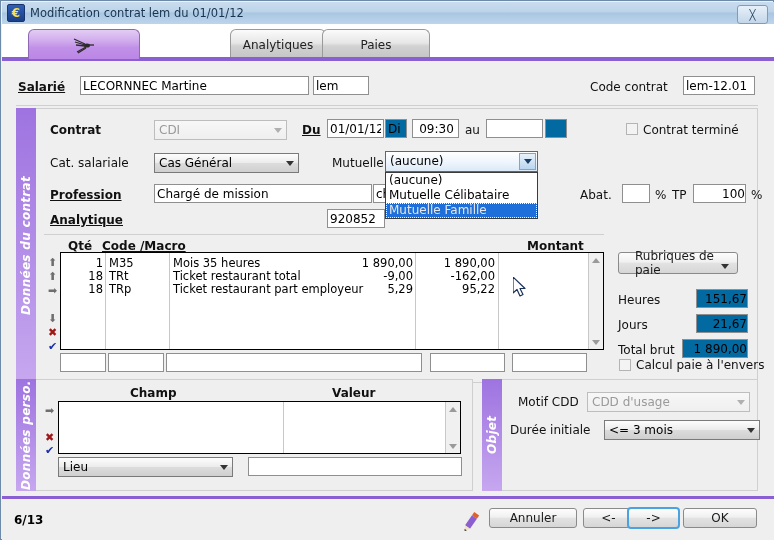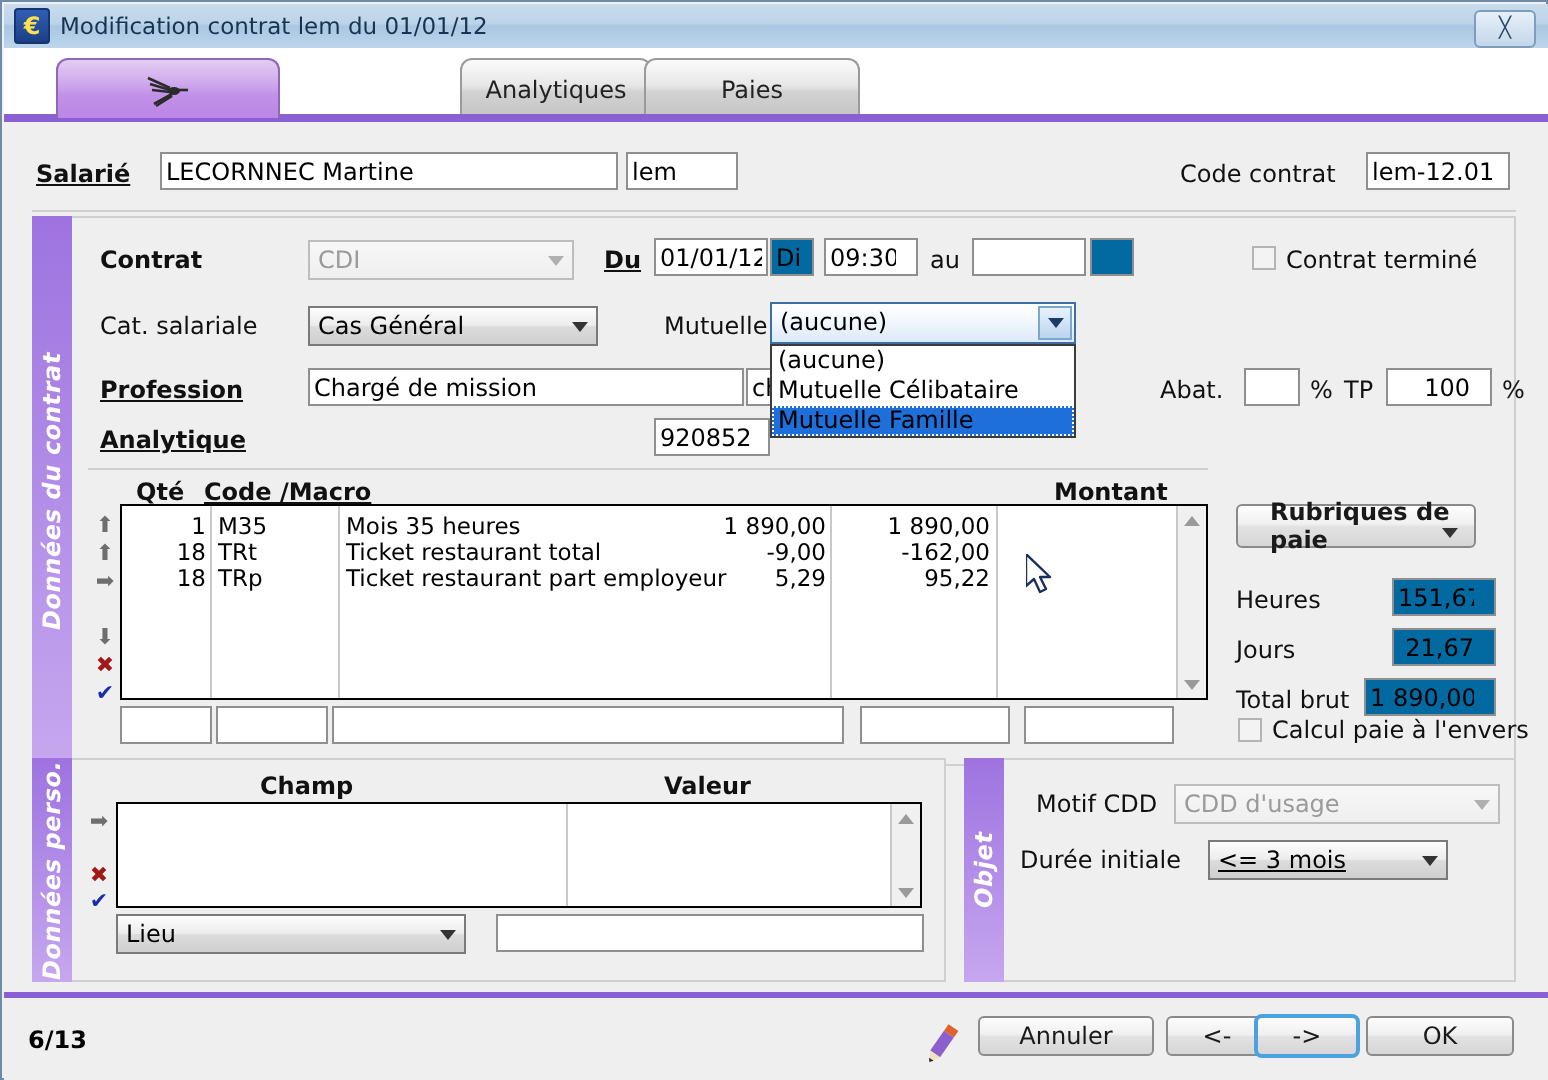--- a/index.html
+++ b/index.html
@@ -72,21 +72,21 @@
   .lbl.b{font-weight:bold;}
   .lbl.u{font-weight:bold;text-decoration:underline;}
   .inp{
     position:absolute;box-sizing:border-box;
     border:1px solid #8f8f8f;background:#ffffff;
     font-size:12px;color:#000;
     padding:0 2px;line-height:17px;height:19px;
     font-family:"DejaVu Sans",sans-serif;
   }
   .inp.ro{background:#0369a1;}
-  .inp.num{text-align:right;padding-right:10px;}
+  .inp.num{text-align:right;padding-right:0;}
   .combo{
     position:absolute;box-sizing:border-box;height:20px;
     border:1px solid #7a7a7a;
     background:linear-gradient(to bottom,#fdfdfd 0%,#ececec 48%,#dcdcdc 52%,#cfcfcf 100%);
     font-size:12px;color:#000;
     padding-left:4px;line-height:18px;
   }
   .combo.disabled{
     border:1px solid #bdbdbd;color:#9a9a9a;
     background:linear-gradient(to bottom,#f7f7f7,#efefef);
@@ -148,21 +148,21 @@
   .dd-list{
     position:absolute;box-sizing:border-box;
     background:#ffffff;border:1px solid #3b3b3b;
     z-index:40;
     font-size:12px;
   }
   .dd-item{
     height:15px;line-height:15px;padding-left:3px;color:#000;white-space:nowrap;
   }
   .dd-item.sel{
-    background:#1e6fd9;color:#000000;
+    background:#1e6fd9;color:#e5e5e5;
     outline:1px dotted #ffffff;outline-offset:-1px;
   }
   .combo.open{
     border:1px solid #3c6fa8;
     background:linear-gradient(to bottom,#ffffff 0%,#f0f6fc 50%,#dbe9f7 100%);
     z-index:41;
   }
   .combo.open .btnbox{
     position:absolute;right:1px;top:1px;bottom:1px;width:17px;
     background:linear-gradient(to bottom,#e9f2fb,#b9d5ee);
@@ -342,21 +342,21 @@
           </div>
       </div>
     </div>
 
     <input class="inp" style="left: 58px; top: 292px; width: 46px;" value="">
     <input class="inp" style="left: 106px; top: 292px; width: 56px;" value="">
     <input class="inp" style="left: 164px; top: 292px; width: 256px;" value="">
     <input class="inp" style="left: 428px; top: 292px; width: 75px;" value="">
     <input class="inp" style="left: 510px; top: 292px; width: 75px;" value="">
 
-    <div class="btn" style="left:616px;top:191px;width:120px;height:22px;justify-content:flex-start;padding-left:16px;font-weight:bold;">
+    <div class="btn" style="left:616px;top:191px;width:120px;height:22px;justify-content:flex-start;padding-left:16px;">
       <span>Rubriques de paie</span>
       <i style="position:absolute;right:8px;top:11px;width:0;height:0;border-left:4px solid transparent;border-right:4px solid transparent;border-top:5px solid #333;"></i>
     </div>
 
     <div class="lbl" style="left:616px;top:232px;">Heures</div>
     <input class="inp num ro" style="left: 694px; top: 228px; width: 52px;" readonly="" value="151,67">
     <div class="lbl" style="left:616px;top:257px;">Jours</div>
     <input class="inp num ro" style="left: 694px; top: 253px; width: 52px;" readonly="" value="21,67">
     <div class="lbl" style="left:616px;top:282px;">Total brut</div>
     <input class="inp num ro" style="left: 680px; top: 278px; width: 66px;" readonly="" value="1 890,00">
@@ -399,21 +399,21 @@
     </div>
     <div class="panel" style="left:500px;top:318px;width:256px;height:112px;border-left:none;"></div>
 
     <div class="lbl" style="left:516px;top:334px;">Motif CDD</div>
     <div class="combo disabled" style="left:585px;top:331px;width:163px;">
       <span>CDD d'usage</span>
       <i class="arrow"></i>
     </div>
 
     <div class="lbl" style="left:508px;top:362px;">Durée initiale</div>
-    <div class="combo" style="left:602px;top:359px;width:120px;text-decoration:underline;">
+    <div class="combo" style="left:602px;top:359px;width:156px;">
       <span>&lt;= 3 mois</span>
       <i class="arrow"></i>
     </div>
 
   </div>
 
   <div class="statusbar">
     <div class="pagecount">6/13</div>
 
     <div class="pencil" style="left:456px;top:10px;">

